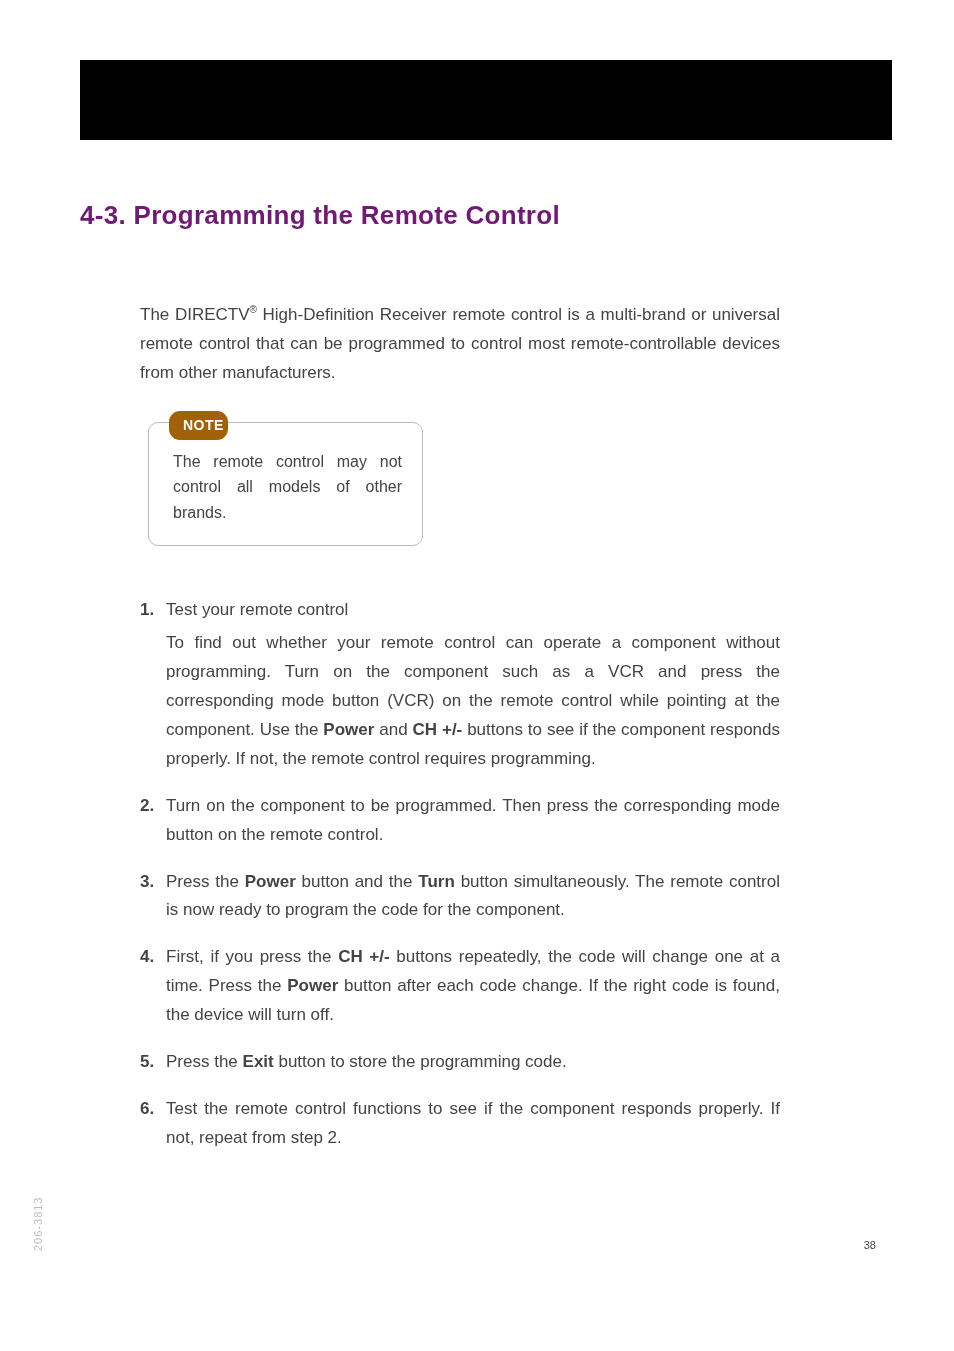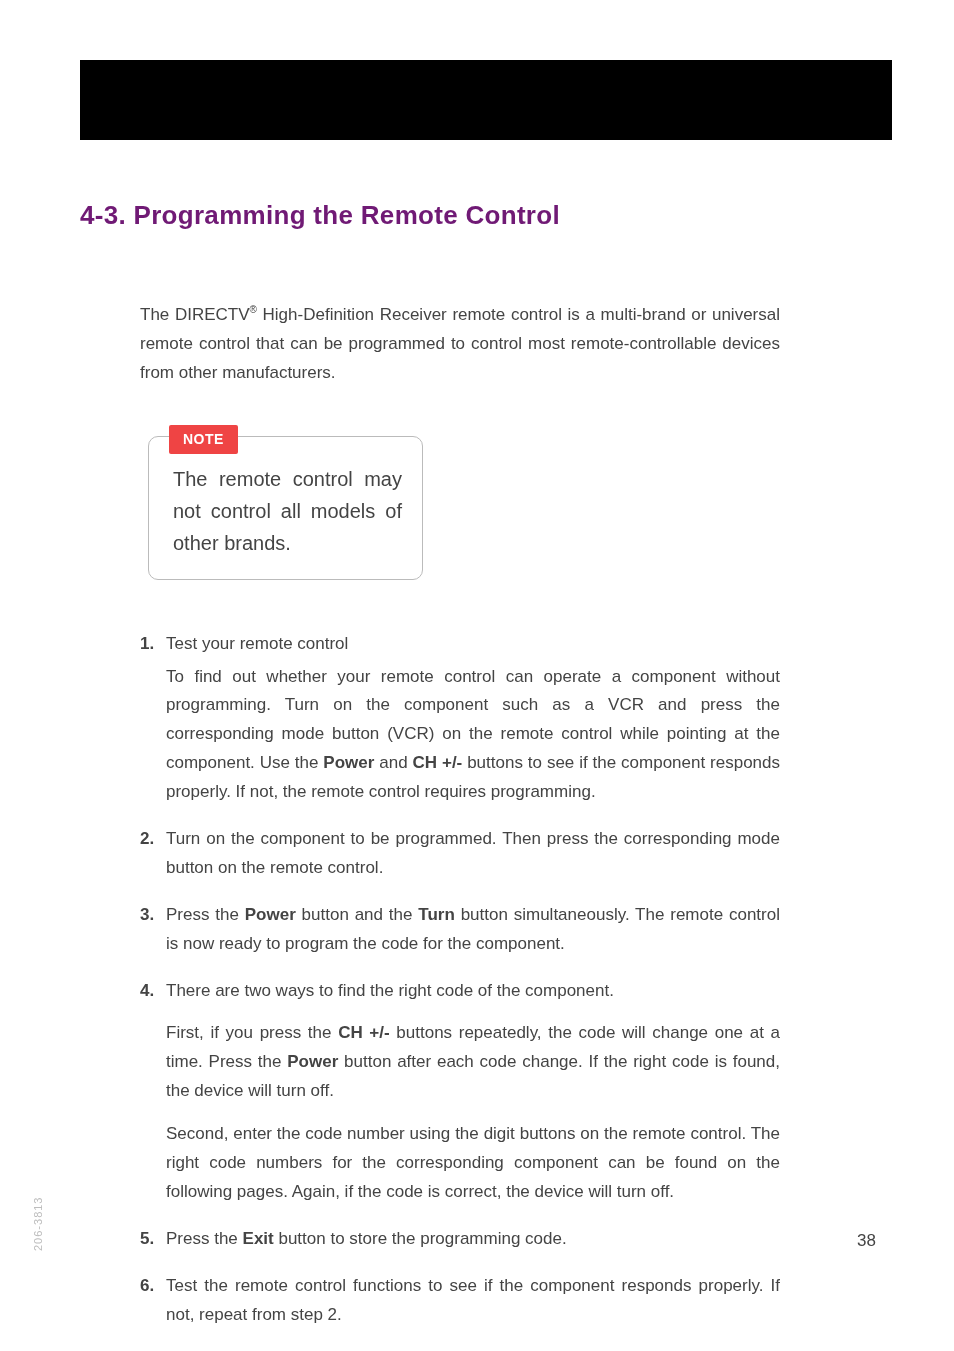--- a/index.html
+++ b/index.html
@@ -35,50 +35,50 @@
     }
     .content {
       margin-left: 60px;
       max-width: 640px;
       font-size: 17px;
       line-height: 1.7;
       color: #444;
       font-stretch: condensed;
     }
     .intro {
-      margin-bottom: 48px;
+      margin-bottom: 34px;
       text-align: justify;
     }
     .intro .sup {
       font-size: 10px;
       vertical-align: super;
     }
     .note-box {
       border: 1px solid #bbb;
       border-radius: 10px;
       padding: 26px 20px 20px 24px;
       position: relative;
       width: 275px;
       margin-bottom: 50px;
       margin-left: 8px;
     }
     .note-label {
       position: absolute;
       top: -12px;
       left: 20px;
-      background: #ef4444;
+      background: #a16207;
       color: #ffffff;
       font-weight: 700;
       font-size: 14px;
-      padding: 3px 14px 3px 14px;
-      border-radius: 2px;
+      padding: 3px 4px 3px 14px;
+      border-radius: 11px;
       letter-spacing: 0.5px;
     }
     .note-text {
-      font-size: 20px;
+      font-size: 16px;
       line-height: 1.6;
       text-align: justify;
     }
     ol.steps {
       list-style: none;
       counter-reset: item;
     }
     ol.steps > li {
       counter-increment: item;
       margin-bottom: 18px;
@@ -100,21 +100,21 @@
       text-align: justify;
       margin-bottom: 14px;
     }
     .bold {
       font-weight: 700;
     }
     .page-number {
       position: absolute;
       right: 78px;
       bottom: 100px;
-      font-size: 17px;
+      font-size: 11px;
       color: #444;
     }
     .side-code {
       position: absolute;
       left: 44px;
       bottom: 100px;
       transform: rotate(-90deg);
       transform-origin: left bottom;
       font-size: 11px;
       color: #bdbdbd;
@@ -163,25 +163,23 @@
         <div class="step-body">Turn on the component to be programmed.  Then press the corresponding mode button on the remote control.</div>
       </li>
 
       <li>
         <div class="step-body">
           <span>Press the </span><span class="bold">Power</span><span> button and the </span><span class="bold">Turn</span><span> button simultaneously.  The remote control is now ready to program the code for the component.</span>
         </div>
       </li>
 
       <li>
-        <div class="step-body">There are two ways to find the right code of the component.</div>
         <div class="step-body">
           <span>First, if you press the </span><span class="bold">CH +/-</span><span> buttons repeatedly, the code will change one at a time.  Press the </span><span class="bold">Power</span><span> button after each code change.  If the right code is found, the device will turn off.</span>
         </div>
-        <div class="step-body">Second, enter the code number using the digit buttons on the remote control.  The right code numbers for the corresponding component can be found on the following pages. Again, if the code is correct, the device will turn off.</div>
       </li>
 
       <li>
         <div class="step-body">
           <span>Press the </span><span class="bold">Exit</span><span> button to store the programming code.</span>
         </div>
       </li>
 
       <li>
         <div class="step-body">Test the remote control functions to see if the component responds properly.  If not, repeat from step 2.</div>

